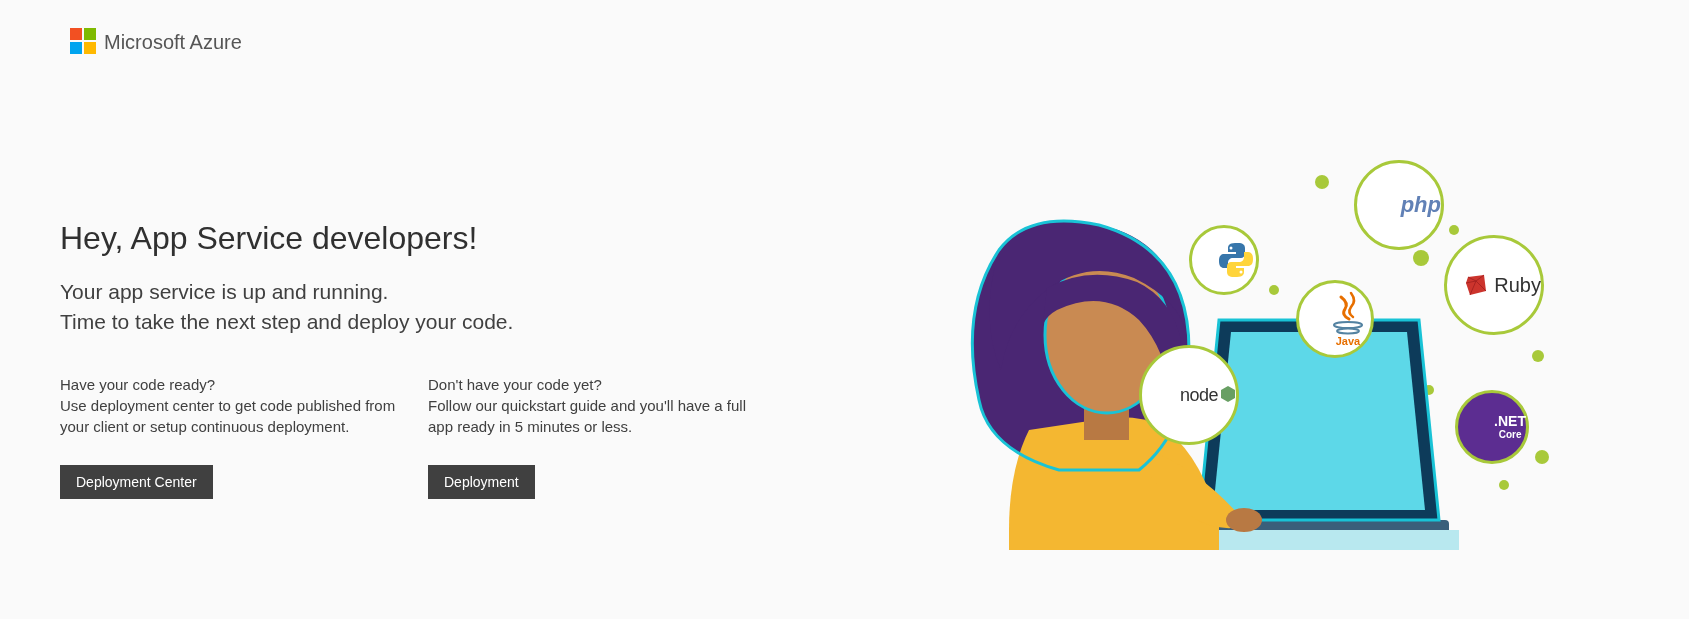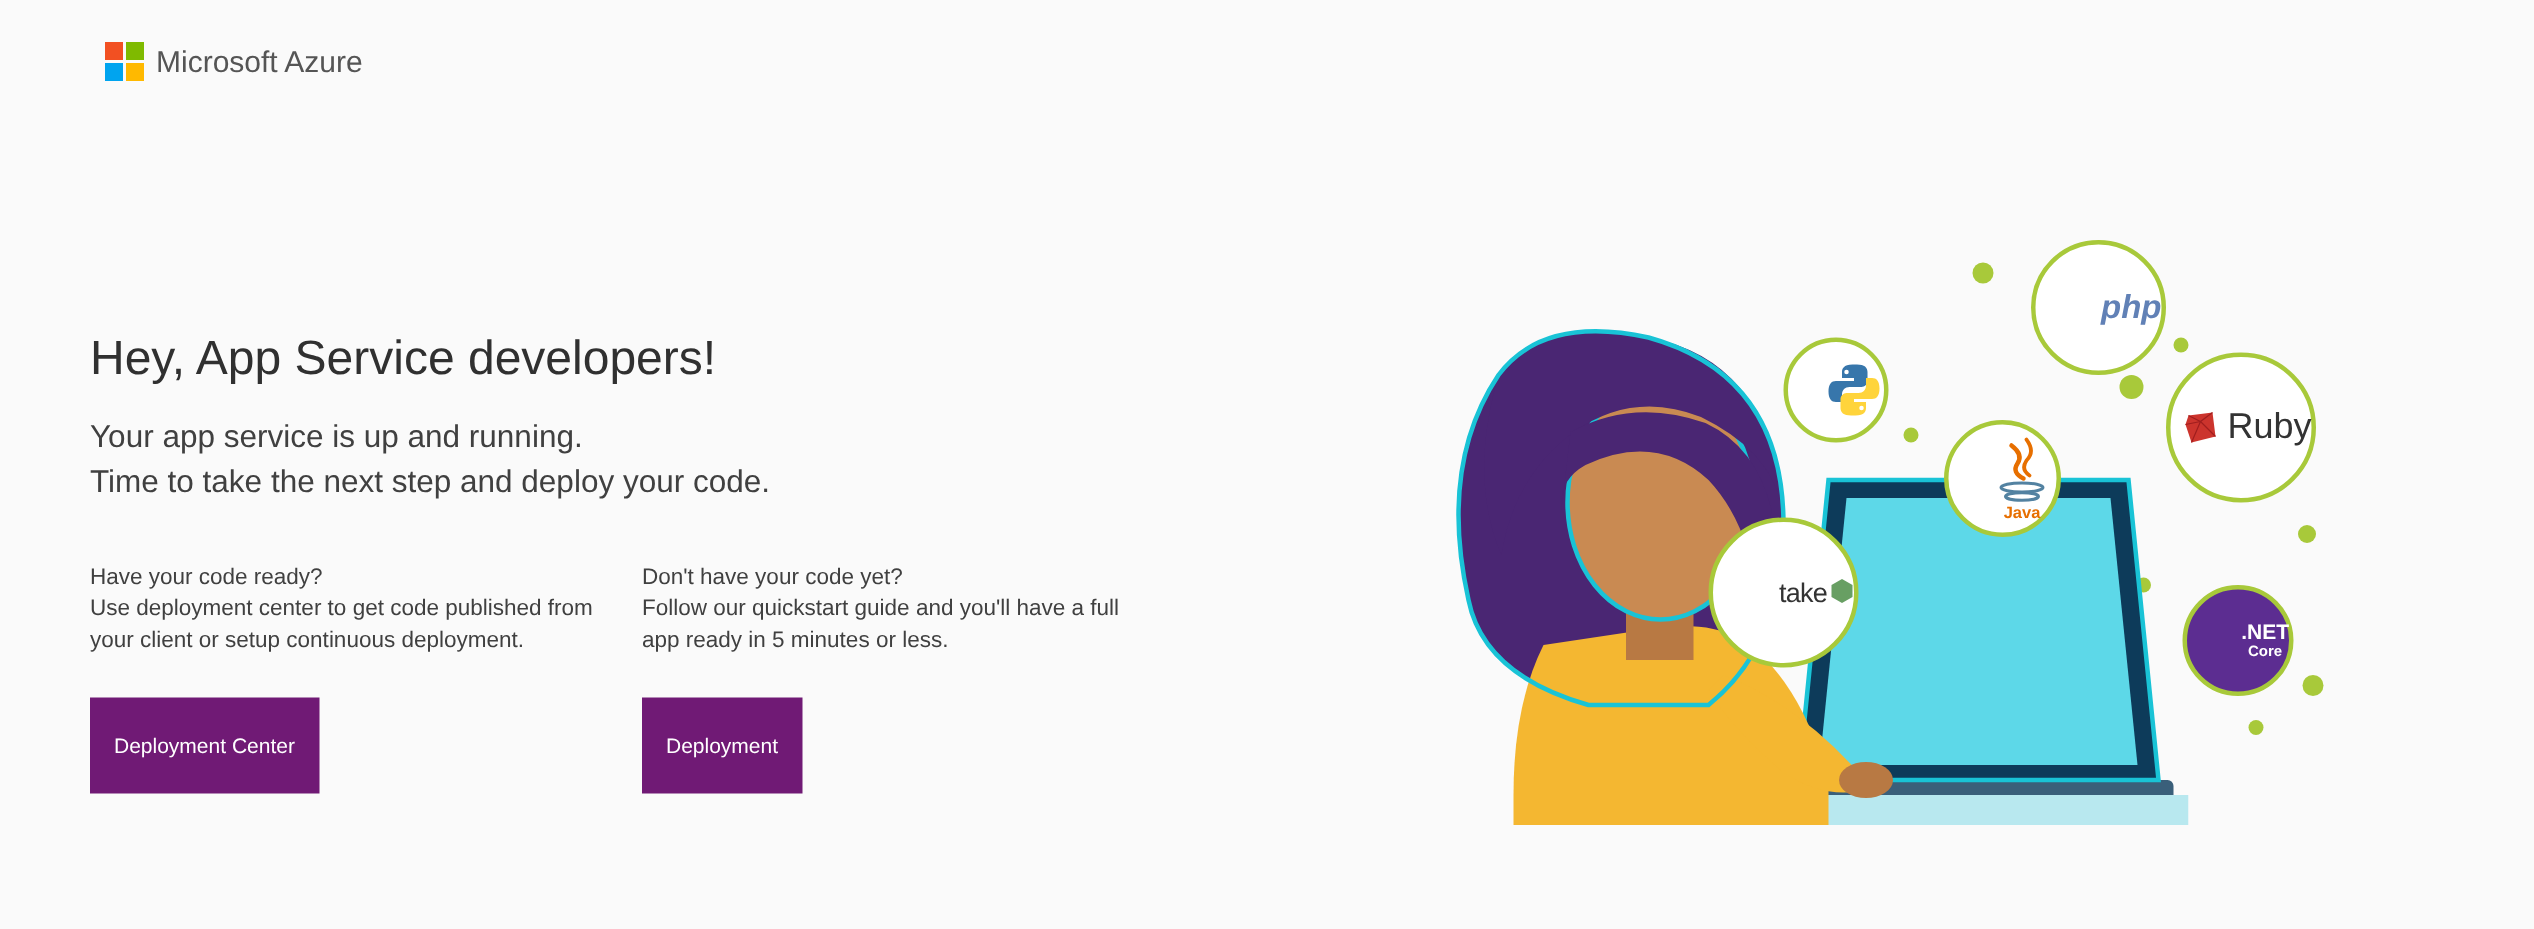--- a/index.html
+++ b/index.html
@@ -72,24 +72,24 @@
       margin-bottom: 2px;
     }
     .col-desc {
       font-size: 15px;
       color: #404040;
       line-height: 1.4;
       margin-bottom: 28px;
     }
     .btn {
       display: inline-block;
-      background: #701a75;
+      background: #404040;
       color: #fff;
       border: none;
-      padding: 24px 16px;
+      padding: 9px 16px;
       font-size: 14px;
       cursor: pointer;
       font-family: inherit;
     }
     .illustration {
       position: absolute;
       right: 130px;
       top: 150px;
       width: 620px;
       height: 400px;
@@ -101,21 +101,21 @@
       border: 3px solid #a8c93a;
       display: flex;
       align-items: center;
       justify-content: flex-end;
       font-weight: bold;
     }
     .php-bubble { width: 90px; height: 90px; top: 10px; right: 115px; }
     .php-text { color: #6181b6; font-size: 22px; font-style: italic; font-weight: 800;}
     .python-bubble { width: 70px; height: 70px; top: 75px; left: 250px; }
     .ruby-bubble { width: 100px; height: 100px; top: 85px; right: 15px; }
-    .ruby-text { color: #333; font-size: 24px; font-weight: 400; margin-left: 6px;}
+    .ruby-text { color: #333; font-size: 20px; font-weight: 400; margin-left: 6px;}
     .java-bubble { width: 78px; height: 78px; top: 130px; right: 185px; }
     .node-bubble { width: 100px; height: 100px; top: 195px; left: 200px; }
     .node-text { color: #333; font-size: 18px; font-weight: 400; letter-spacing: -0.5px; }
     .dotnet-bubble { width: 74px; height: 74px; top: 240px; right: 30px; background: #5c2d91; border-color: #a8c93a; color: #fff; }
     .dotnet-text { font-size: 14px; text-align: center; line-height: 1.1; }
     .dot { position: absolute; border-radius: 50%; background: #a8c93a; }
     .person-svg { position: absolute; left: 0; bottom: 0; }
   </style>
 </head>
 <body>
@@ -209,21 +209,21 @@
   <div class="bubble java-bubble">
     <svg width="46" height="56" viewBox="0 0 46 56">
       <path d="M16 6 Q24 12 20 18 Q16 24 24 28" stroke="#e76f00" stroke-width="3" fill="none" stroke-linecap="round"></path>
       <path d="M26 2 Q32 10 26 16 Q22 22 28 26" stroke="#e76f00" stroke-width="2.5" fill="none" stroke-linecap="round"></path>
       <ellipse cx="23" cy="34" rx="14" ry="3" fill="none" stroke="#5382a1" stroke-width="2"></ellipse>
       <ellipse cx="23" cy="40" rx="11" ry="2.5" fill="none" stroke="#5382a1" stroke-width="2"></ellipse>
       <text x="23" y="54" text-anchor="middle" font-size="11" fill="#e76f00" font-family="Arial" font-weight="bold">Java</text>
     </svg>
   </div>
   <div class="bubble node-bubble">
-    <span class="node-text"><span>take</span><svg style="vertical-align:-2px;margin-left:2px" width="16" height="18" viewBox="0 0 16 18">
+    <span class="node-text"><span>node</span><svg style="vertical-align:-2px;margin-left:2px" width="16" height="18" viewBox="0 0 16 18">
           <path d="M8 1 L15 5 V13 L8 17 L1 13 V5 Z" fill="#689f63"></path>
         </svg></span>
   </div>
   <div class="bubble dotnet-bubble">
     <div class="dotnet-text">
       <div style="font-weight:700">.NET</div>
       <div style="font-size:10px">Core</div>
     </div>
   </div>
 </div>

